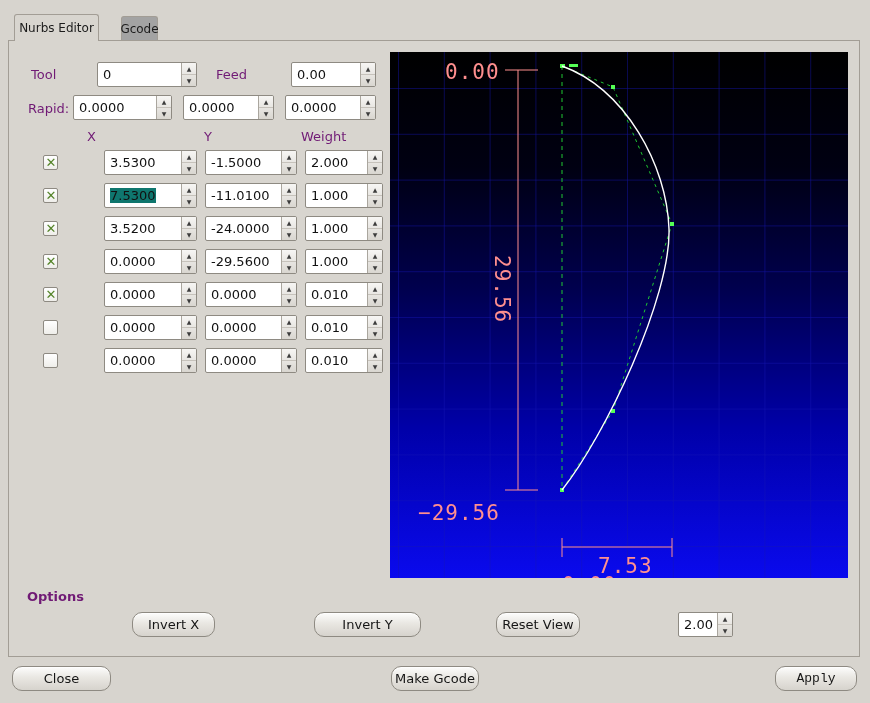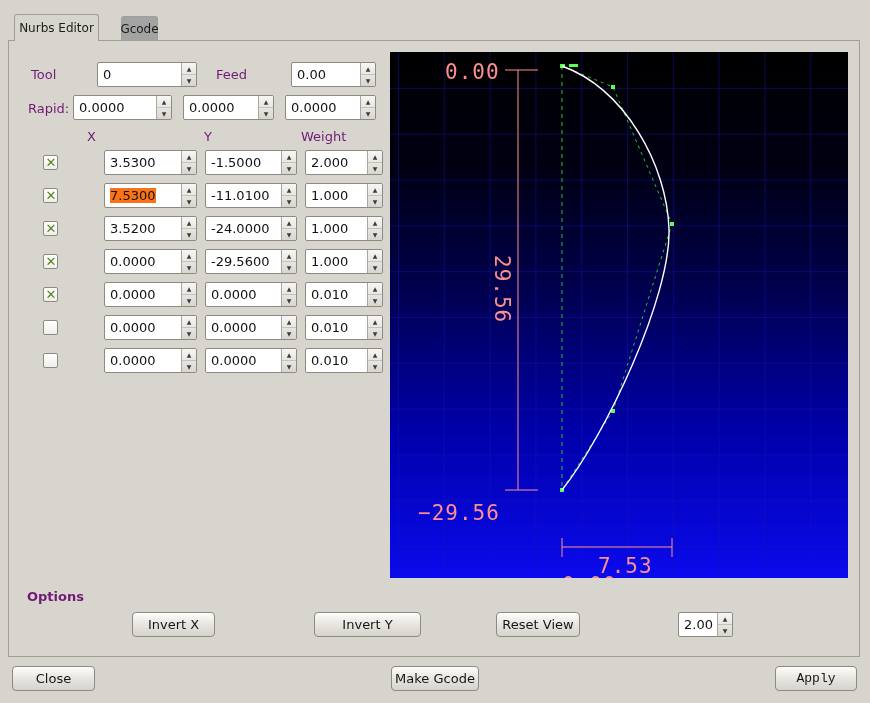--- a/index.html
+++ b/index.html
@@ -17,40 +17,40 @@
   .frame{position:absolute;left:8px;top:40px;width:852px;height:617px;
          box-sizing:border-box;border:1px solid #a29d95;background:#d8d5cf;z-index:2;}
   
   .lbl{position:absolute;font-size:13px;color:#701a75;white-space:nowrap;}
   .lbl.bold{font-weight:bold;}
   
   .spin{position:absolute;height:25px;box-sizing:border-box;background:#ffffff;
         border:1px solid #8e8a82;border-radius:2px;display:flex;overflow:hidden;}
   .valwrap{flex:1;display:flex;align-items:center;padding-left:5px;overflow:hidden;}
   .val{font-size:13px;color:#111;white-space:nowrap;}
-  .val.selected{background:#f97316;}
+  .val.selected{background:#0f766e;}
   .steppers{width:14px;display:flex;flex-direction:column;border-left:1px solid #aaa69e;
             background:linear-gradient(#f7f6f4,#d9d6d0);}
   .st{flex:1;display:flex;align-items:center;justify-content:center;color:#3c3c3c;}
   .st.up{border-bottom:1px solid #c6c2bb;}
   .st.up::after{content:"▲";font-size:6px;line-height:1;}
   .st.down::after{content:"▼";font-size:6px;line-height:1;}
   
   .checkbox{position:absolute;left:34px;top:5px;width:15px;height:15px;box-sizing:border-box;
             background:linear-gradient(#ffffff,#efeeea);border:1px solid #8e8a82;border-radius:2px;}
   .checkbox.checked::after{content:"✕";position:absolute;left:1.5px;top:-1px;
             font-size:13px;font-weight:bold;color:#55842a;}
   
   .row{position:absolute;left:0;width:385px;height:40px;}
   .row .spin.x{left:95px;width:93px;}
   .row .spin.y{left:196px;width:92px;}
   .row .spin.w{left:296px;width:78px;}
   
   .btn{position:absolute;height:25px;box-sizing:border-box;border:1px solid #8e8a82;
-       border-radius:4px;background:linear-gradient(#fdfdfc,#e9e7e2 45%,#d6d3cd);
+       border-radius:10px;background:linear-gradient(#fdfdfc,#e9e7e2 45%,#d6d3cd);
        font-size:13px;color:#161616;display:flex;align-items:center;justify-content:center;
        box-shadow:inset 0 1px 0 rgba(255,255,255,.7);cursor:default;white-space:nowrap;}
   
   .plot{position:absolute;left:390px;top:52px;width:458px;height:526px;}
   .plot svg{display:block;}
   .dimtext{fill:#ff8f8f;font-family:"DejaVu Sans Mono","Liberation Mono",monospace;
            font-size:21px;letter-spacing:1px;}
 </style>
 </head>
 <body>
@@ -399,21 +399,21 @@
       <path d="M 172 14 C 235 37 277 113 279 177 C 281 245 215 384 172 438" fill="none" stroke="#ffffff" stroke-width="1.4"></path>
 
       <text class="dimtext" x="55" y="27">0.00</text>
       <text class="dimtext" x="105" y="203" transform="rotate(90 105 203)">29.56</text>
       <text class="dimtext" x="28" y="468">−29.56</text>
       <text class="dimtext" x="208" y="521">7.53</text>
       <text class="dimtext" x="172" y="540">0.00</text>
     </svg>
   </div>
 
-  <div class="btn" style="left:12px;top:666px;width:83px;">
+  <div class="btn" style="left:12px;top:666px;width:99px;">
     <span>Close</span>
   </div>
   <div class="btn" style="left:391px;top:666px;width:88px;">
     <span>Make Gcode</span>
   </div>
   <div class="btn" style="left:775px;top:666px;width:82px;font-family:Liberation Mono, monospace;">
     <span>Apply</span>
   </div>
 
 </div>

